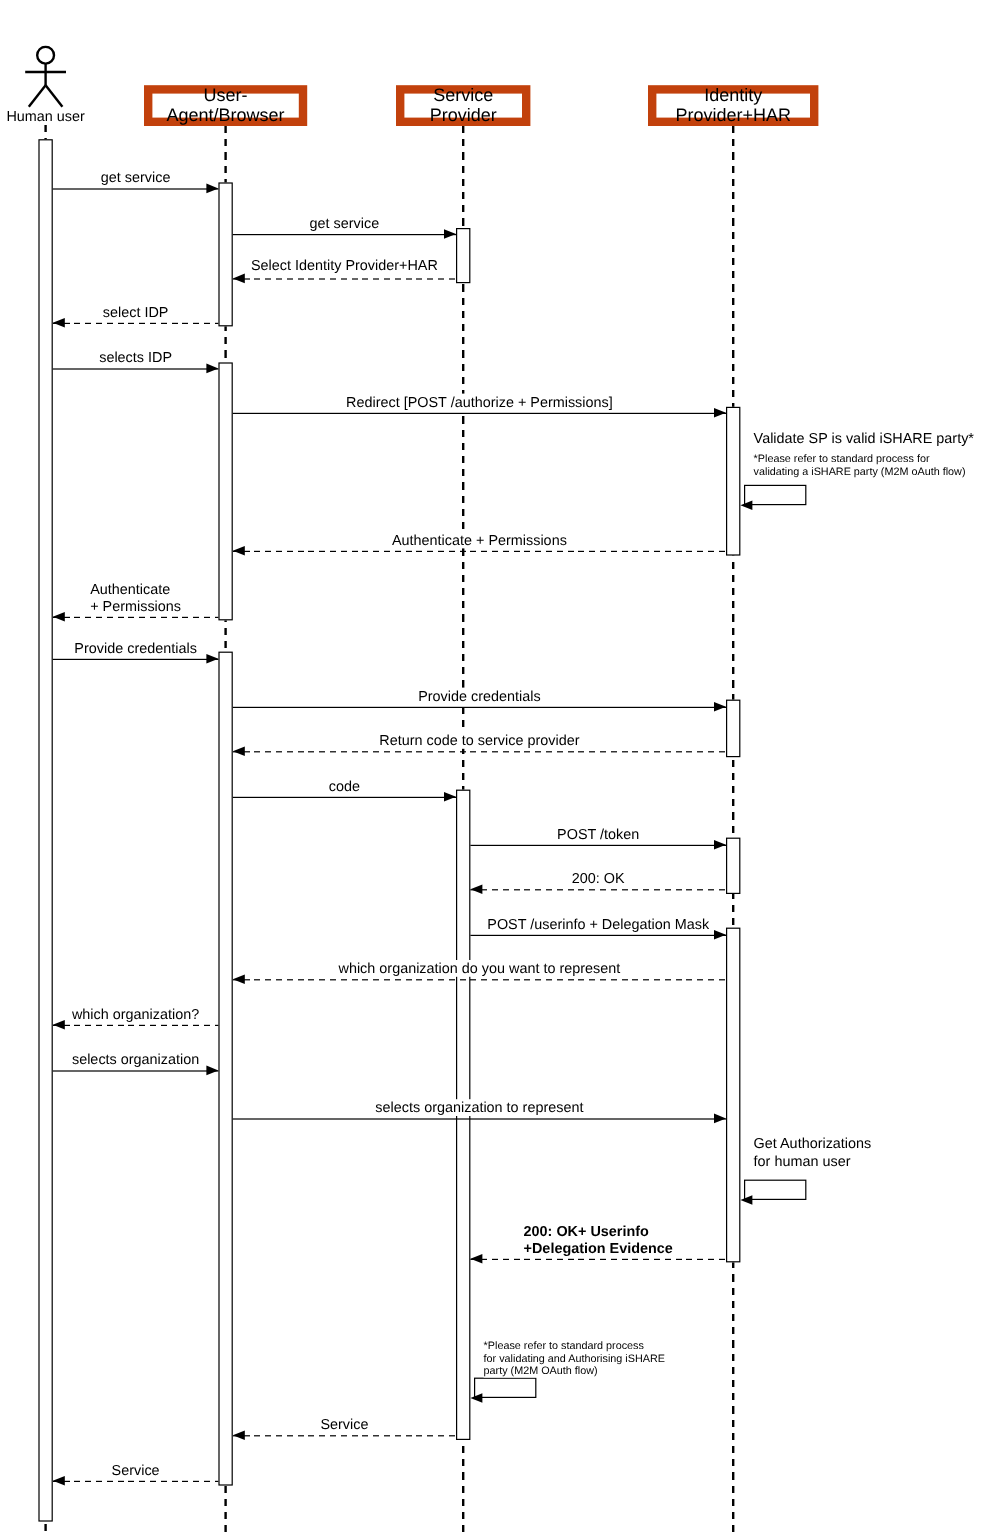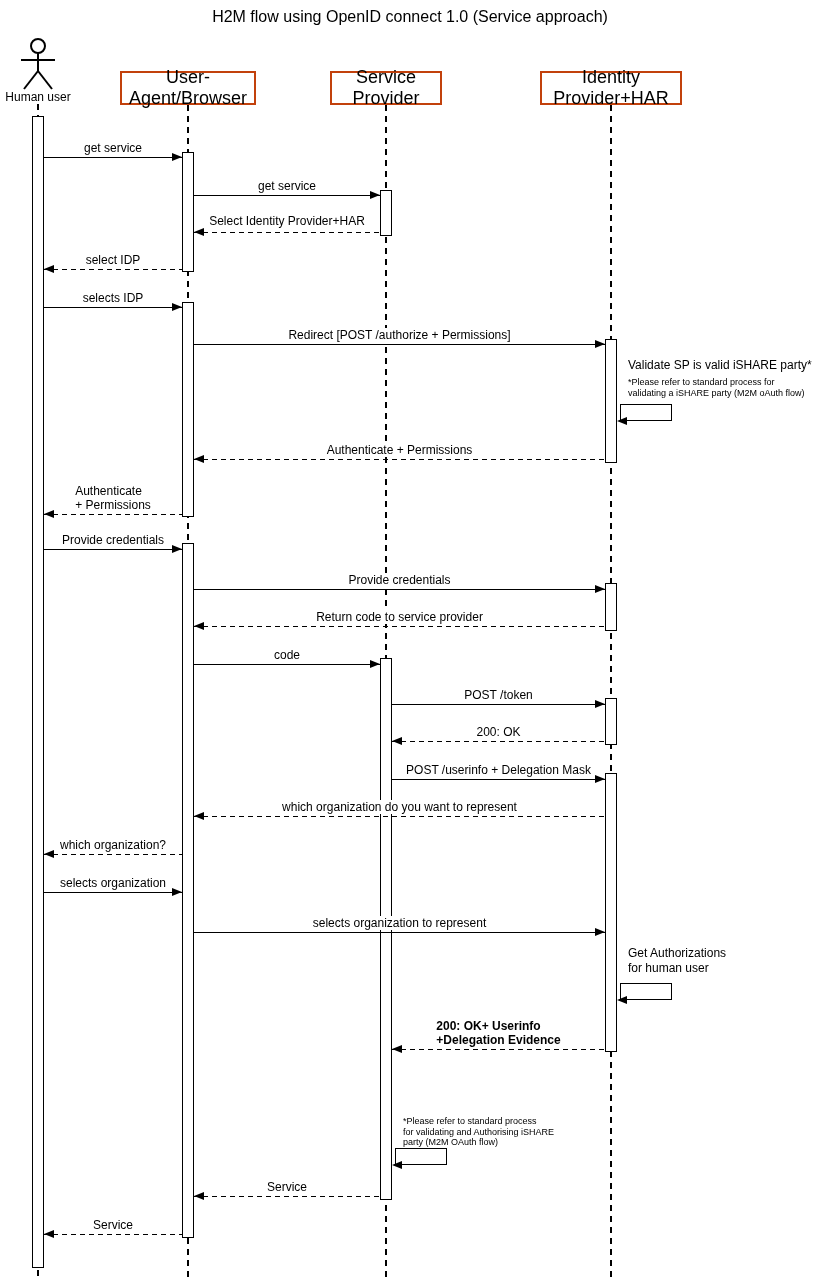--- a/index.html
+++ b/index.html
@@ -3,38 +3,37 @@
 <meta charset="utf-8">
 <style>
   * { margin:0; padding:0; box-sizing:border-box; }
   html,body { background:#fff; }
   body { font-family:"Liberation Sans", sans-serif; color:#000; }
   .stage { position:relative; width:820px; height:1281px; background:#fff; overflow:hidden; }
   .title { position:absolute; top:8px; left:0; width:100%; text-align:center; font-size:16px; }
   .actor-figure { position:absolute; left:18px; top:38px; z-index:3; }
   .actor-label { position:absolute; left:38px; top:90px; transform:translateX(-50%); font-size:12px; background:#fff; padding:0 2px; z-index:5; white-space:nowrap; }
   .lifeline { position:absolute; width:1.4px; background:repeating-linear-gradient(to bottom,#000 0 6px,transparent 6px 11px); z-index:1; }
-  .pbox { position:absolute; border:2px solid #c2410c; background:#fff; display:flex; align-items:center; justify-content:center; font-size:18px; text-align:center; z-index:3; }
+  .pbox { position:absolute; border:7px solid #c2410c; background:#fff; display:flex; align-items:center; justify-content:center; font-size:15px; text-align:center; z-index:3; }
   .activation { position:absolute; width:12px; border:1px solid #000; background:#fff; z-index:2; }
   .mline { position:absolute; height:1.4px; z-index:3; }
   .mline.solid { background:#000; }
   .mline.dashed { background:repeating-linear-gradient(to right,#000 0 5px,transparent 5px 9px); }
   .arrow { position:absolute; width:0; height:0; border-top:4.5px solid transparent; border-bottom:4.5px solid transparent; z-index:4; }
   .arrow.right { border-left:10px solid #000; }
   .arrow.left { border-right:10px solid #000; }
   .mlabel { position:absolute; transform:translate(-50%,-100%); font-size:12px; line-height:14px; white-space:pre-line; background:#fff; padding:0 3px; z-index:5; text-align:left; }
   .slabel { position:absolute; font-size:12px; line-height:14.5px; white-space:pre-line; z-index:5; background:#fff; }
   .snote { position:absolute; font-size:9px; line-height:10.5px; white-space:pre-line; z-index:5; background:#fff; }
   .sbox { position:absolute; border:1px solid #000; background:#fff; z-index:3; }
 </style>
 </head>
 <body>
 
 <div class="stage" id="stage">
-  <div class="title">H2M flow using OpenID connect 1.0 (Service approach)</div>
   <svg class="actor-figure" width="40" height="54" viewBox="0 0 40 54">
     <circle cx="20" cy="8" r="7" fill="none" stroke="#000" stroke-width="2"></circle>
     <line x1="20" y1="15" x2="20" y2="33" stroke="#000" stroke-width="2"></line>
     <line x1="3" y1="22" x2="37" y2="22" stroke="#000" stroke-width="2"></line>
     <line x1="20" y1="33" x2="6" y2="51" stroke="#000" stroke-width="2"></line>
     <line x1="20" y1="33" x2="34" y2="51" stroke="#000" stroke-width="2"></line>
   </svg>
   <div class="actor-label">Human user</div>
 <div class="lifeline" style="left: 37.3px; top: 104px; height: 1177px;"></div>
     <div class="lifeline" style="left: 187.3px; top: 105px; height: 1176px;"></div>

